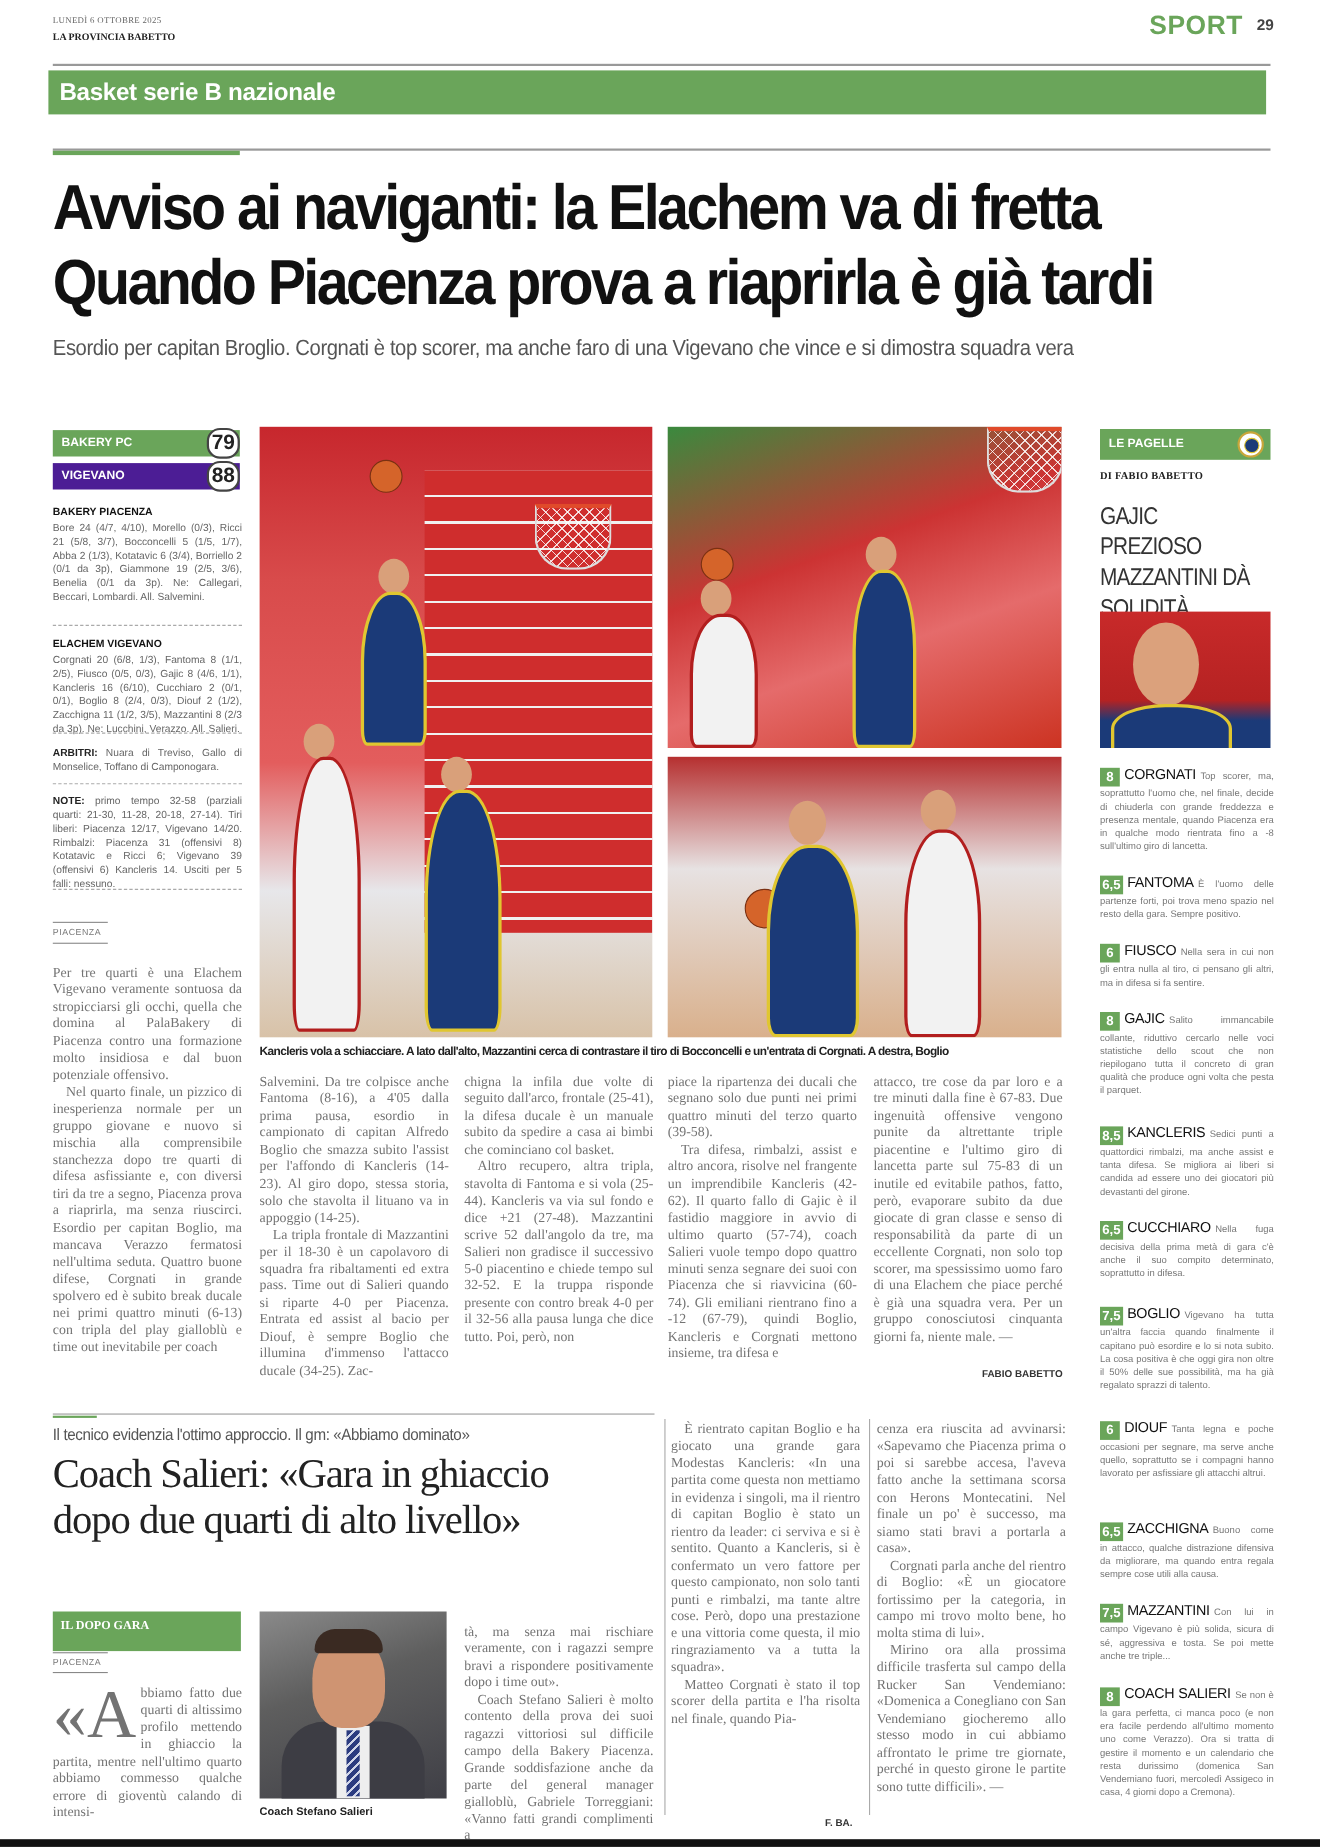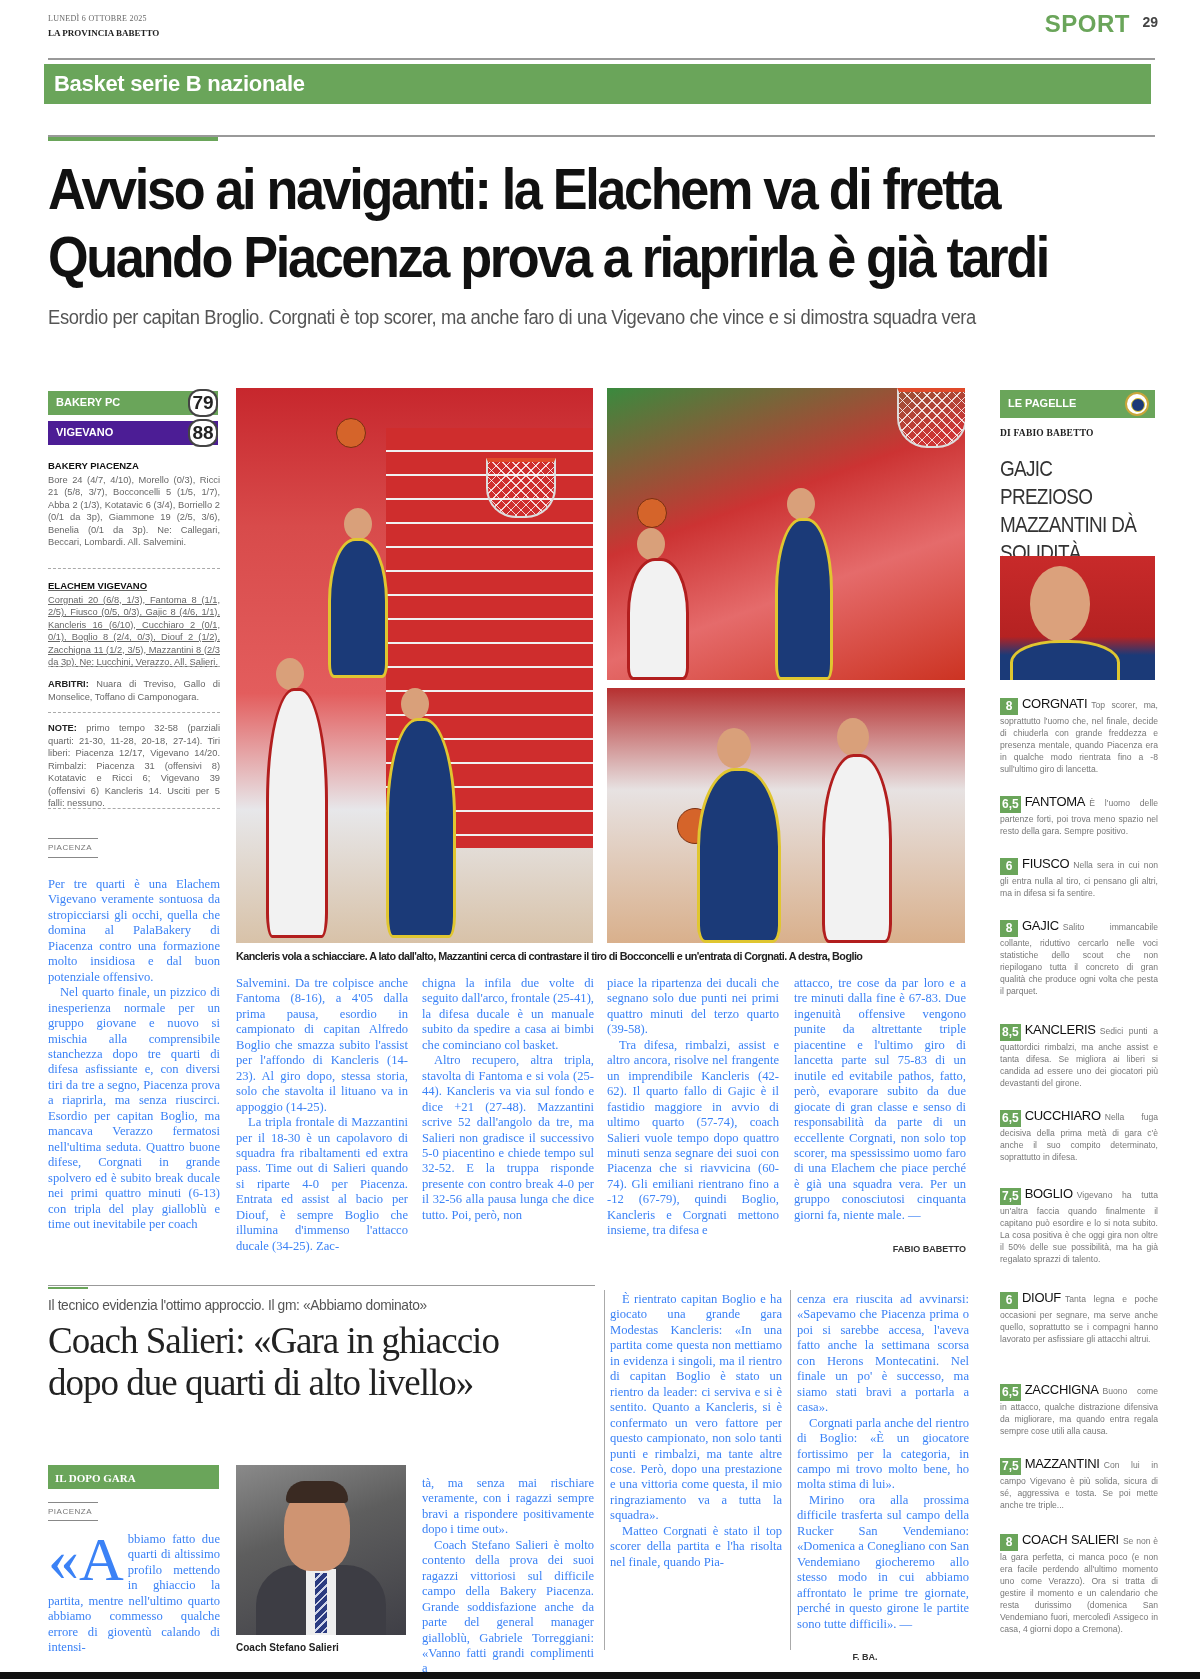--- a/index.html
+++ b/index.html
@@ -32,30 +32,30 @@
   .score-row .pts { position: absolute; right: 0; top: -2px; width: 30px; height: 28px; background: #fff; border: 2px solid #444; border-radius: 12px; font-family: "Liberation Sans", sans-serif; font-weight: bold; font-size: 19px; text-align: center; line-height: 24px; color: #222; }
   #row1 { top: 391px; }
   #row2 { top: 421px; }
 
   .tabellino { left: 48px; width: 172px; font-family: "Liberation Sans", sans-serif; font-size: 9.3px; line-height: 12.5px; color: #666; text-align: justify; }
   .tabellino b { color: #222; }
   .tab-h { display: block; color: #111; font-weight: bold; font-size: 9.5px; margin-bottom: 1px; }
   .dash { left: 48px; width: 172px; border-top: 1px dashed #aaa; height: 0; }
   #tb1 { top: 460px; }
   #d1 { top: 568px; }
-  #tb2 { top: 580px; text-decoration: underline; }
+  #tb2 { top: 580px; }
   #d2 { top: 666px; }
   #tb3 { top: 678px; }
   #d3 { top: 712px; }
   #tb4 { top: 722px; }
   #d4 { top: 808px; }
   .dateline-rule { left: 48px; width: 50px; height: 1px; background: #888; }
   .dateline { left: 48px; font-size: 8px; color: #777; font-family: "Liberation Sans", sans-serif; letter-spacing: .5px; }
 
-  .body { font-size: 12.6px; line-height: 15.45px; text-align: justify; color: #3b82f6; hyphens: auto; }
+  .body { font-size: 12.6px; line-height: 15.45px; text-align: justify; color: #737373; hyphens: auto; }
   .body p { text-indent: 12px; }
   .body p.first { text-indent: 0; }
 
   
   .photo { overflow: hidden; }
   #ph-main { left: 236px; top: 388px; width: 357px; height: 555px; background: linear-gradient(180deg,#c7272d 0%,#d84b4b 25%,#e35d5d 55%,#e7e7ea 76%,#d8c2a8 100%); }
   #ph-tr { left: 607px; top: 388px; width: 358px; height: 292px; background: linear-gradient(160deg,#3a8a3e 0%,#c33 40%,#e56b6b 65%,#c32 100%); }
   #ph-br { left: 607px; top: 688px; width: 358px; height: 255px; background: linear-gradient(180deg,#b63030 0%,#e7e2e2 40%,#d9b08c 100%); }
   .player { position: absolute; border-radius: 45% 45% 10% 10%; }
   .jersey-b { background: #1b3a78; border: 3px solid #e0c630; }
@@ -87,41 +87,41 @@
   .rating .vote { display: inline-block; background: #6aa55a; color: #fff; font-weight: bold; font-size: 12px; padding: 0 2px; min-width: 18px; height: 17px; line-height: 17px; text-align: center; margin-right: 4px; vertical-align: -2px; }
   .rating .pname { color: #111; font-weight: normal; font-size: 13px; margin-right: 4px; letter-spacing: -.3px; }
 
   
   #sep2 { left: 48px; top: 1285px; width: 547px; height: 1px; background: #999; }
   #sep2-acc { left: 48px; top: 1287px; width: 40px; height: 2px; background: #6aa55a; }
   #art2-kicker { left: 48px; top: 1296px; font-family: "Liberation Sans", sans-serif; font-size: 15px; color: #555; letter-spacing: -.4px; white-space: nowrap; transform: scaleX(.92); transform-origin: left; }
   .art2-title { left: 48px; font-family: "Liberation Serif", serif; font-size: 37px; color: #222; letter-spacing: -1px; white-space: nowrap; line-height: 1; }
   #art2-t1 { top: 1322px; }
   #art2-t2 { top: 1364px; }
-  #dopo-bar { left: 48px; top: 1465px; width: 171px; height: 24px; }
+  #dopo-bar { left: 48px; top: 1465px; width: 171px; height: 36px; }
   #dopo-bar span { position: absolute; left: 7px; top: 7px; color: #fff; font-size: 11px; font-weight: bold; }
   #dopo-dl-r1 { top: 1502px; }
   #dopo-dl { top: 1507px; }
   #dopo-dl-r2 { top: 1520px; }
   #art2-c1 { left: 48px; top: 1532px; width: 172px; }
   .dropcap { float: left; font-size: 62px; line-height: 50px; margin-right: 4px; margin-top: 2px; font-family: "Liberation Serif", serif; }
   #coach-photo { left: 236px; top: 1465px; width: 170px; height: 170px; background: linear-gradient(160deg,#8a8a8a 0%,#5e5e5e 40%,#3f3f46 100%); }
   #coach-face { position: absolute; left: 48px; top: 22px; width: 66px; height: 84px; border-radius: 46% 46% 40% 40%; background: #cf9472; }
   #coach-hair { position: absolute; left: 50px; top: 16px; width: 62px; height: 22px; border-radius: 30px 30px 6px 6px; background: #3a2a22; }
   #coach-suit { position: absolute; left: 20px; top: 100px; width: 130px; height: 80px; background: #3d3d44; border-radius: 40px 40px 0 0; }
   #coach-shirt { position: absolute; left: 70px; top: 104px; width: 30px; height: 66px; background: #eee; }
   #coach-tie { position: absolute; left: 79px; top: 108px; width: 12px; height: 60px; background: repeating-linear-gradient(135deg,#2b3b80 0 4px,#cfd4e8 4px 6px); }
   #coach-cap { left: 236px; top: 1642px; font-family: "Liberation Sans", sans-serif; font-size: 10px; font-weight: bold; color: #222; }
   #art2-c2 { left: 422px; top: 1476px; width: 172px; }
   .vrule { width: 1px; background: #aaa; }
   #vr1 { left: 604px; top: 1290px; height: 360px; }
   #vr2 { left: 790px; top: 1290px; height: 360px; }
   #art2-c3 { left: 610px; top: 1292px; width: 172px; }
   #art2-c4 { left: 797px; top: 1292px; width: 172px; }
-  #art2-by { left: 779px; top: 1652px; width: 172px; text-align: center; font-family: "Liberation Sans", sans-serif; font-size: 9px; font-weight: bold; color: #333; }
+  #art2-by { left: 750px; top: 1652px; width: 172px; text-align: left; font-family: "Liberation Sans", sans-serif; font-size: 9px; font-weight: bold; color: #333; }
   #bottom-bar { left: 0; top: 1672px; width: 1200px; height: 7px; background: #111; }
 </style>
 </head>
 <body>
 
 <div class="abs" id="date">LUNEDÌ 6 OTTOBRE 2025</div>
 <div class="abs" id="paper">LA PROVINCIA BABETTO</div>
 <div class="abs" id="section">SPORT</div>
 <div class="abs" id="pagenum">29</div>
 <div class="abs" id="topline"></div>

